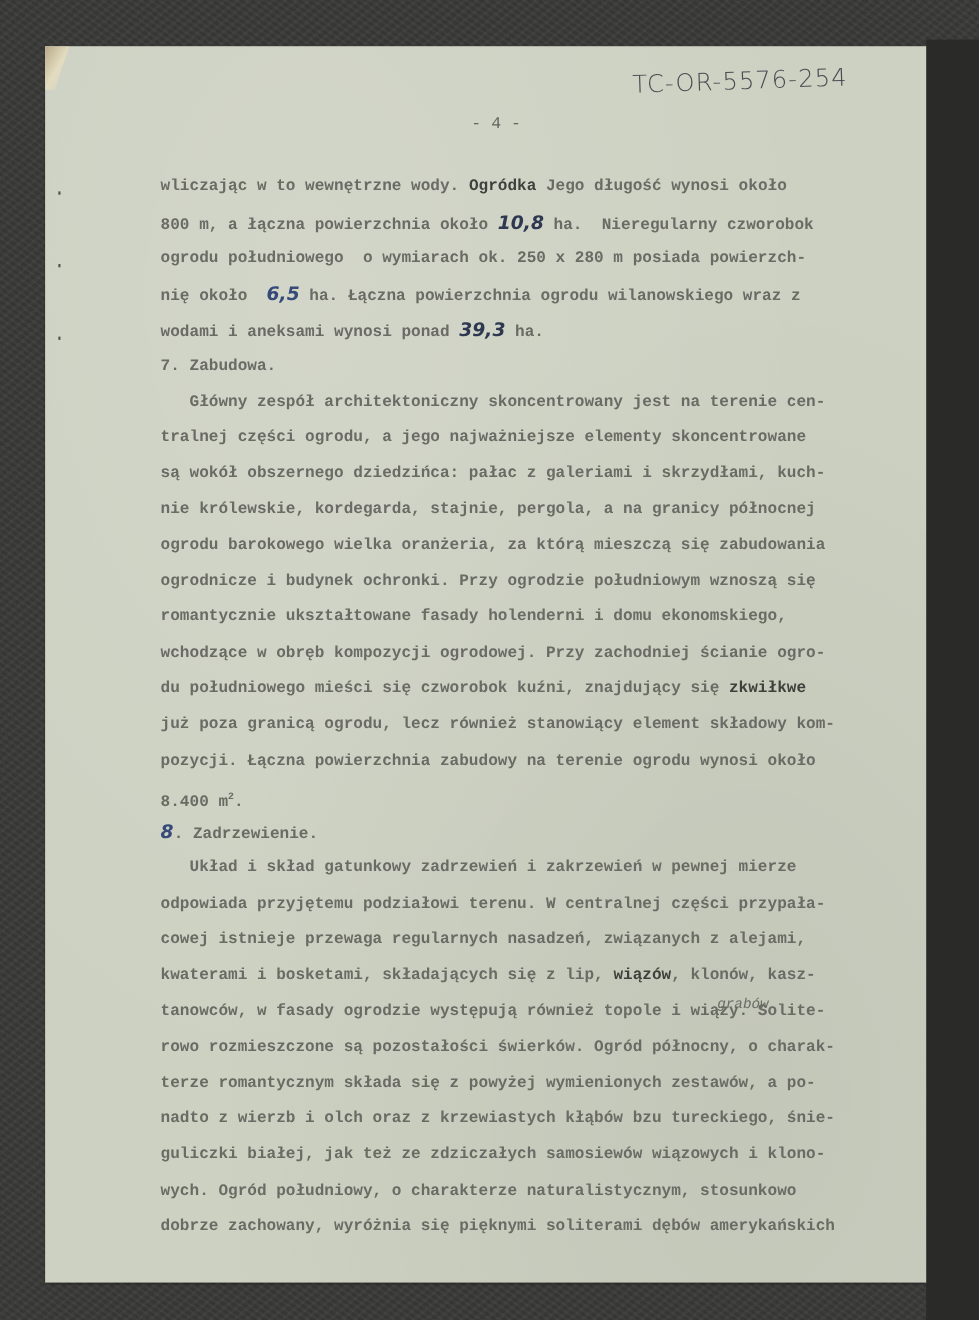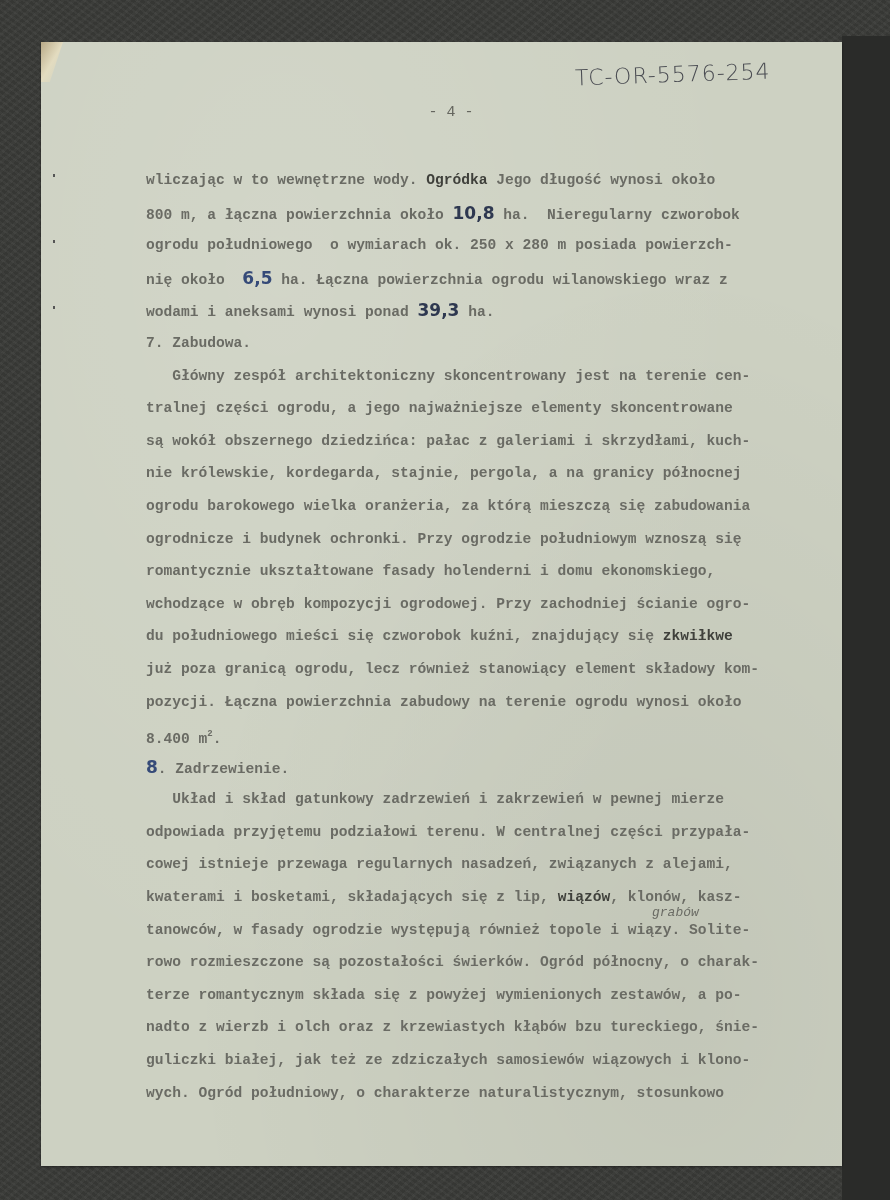--- a/index.html
+++ b/index.html
@@ -34,26 +34,26 @@
   .ref-number {
     position: absolute; left: 534px; top: 20px;
     font-family: "DejaVu Sans", sans-serif; font-size: 22px; color: #4a4c52;
     letter-spacing: 1px; transform: rotate(-2deg); font-weight: 300;
   }
   .page-number {
     position: absolute; left: 370px; top: 62px; width: 80px; text-align: center;
     font-family: "Liberation Mono", monospace; font-size: 15px; color: #65665f;
   }
   .text {
-    position: absolute; left: 105px; top: 128px; width: 700px;
+    position: absolute; left: 105px; top: 118px; width: 700px;
     font-family: "Liberation Mono", monospace; font-size: 14.6px;
     color: #6a6b64; font-weight: bold;
   }
   .line { height: 32.6px; line-height: 20px; white-space: pre; }
-  .hand { font-family: "DejaVu Sans", sans-serif; color: #2e3850; font-size: 17px; font-weight: bold; }
+  .hand { font-family: "DejaVu Sans", sans-serif; color: #2e3850; font-size: 17px; font-weight: bold; font-style: italic; }
   .hand-blue { color: #354a78; margin-top: 31px; }
   .struck { color: #3f403b; }
   .sup { font-size: 9px; vertical-align: 7px; }
   .interlinear {
     position: absolute; left: 611px; top: 863px;
     font-family: "Liberation Mono", monospace; font-size: 13px; color: #6a6b64; font-style: italic;
   }
   .margin-dot { position: absolute; width: 2px; height: 3px; background: #555; }
 </style>
 </head>
@@ -92,15 +92,16 @@
       <div class="line"><span>   Układ i skład gatunkowy zadrzewień i zakrzewień w pewnej mierze</span></div>
       <div class="line"><span>odpowiada przyjętemu podziałowi terenu. W centralnej części przypała-</span></div>
       <div class="line"><span>cowej istnieje przewaga regularnych nasadzeń, związanych z alejami,</span></div>
       <div class="line"><span>kwaterami i bosketami, składających się z lip, </span><span class="struck">wiązów</span><span>, klonów, kasz-</span></div>
       <div class="line"><span>tanowców, w fasady ogrodzie występują również topole i wiązy. Solite-</span></div>
       <div class="line"><span>rowo rozmieszczone są pozostałości świerków. Ogród północny, o charak-</span></div>
       <div class="line"><span>terze romantycznym składa się z powyżej wymienionych zestawów, a po-</span></div>
       <div class="line"><span>nadto z wierzb i olch oraz z krzewiastych kłąbów bzu tureckiego, śnie-</span></div>
       <div class="line"><span>guliczki białej, jak też ze zdziczałych samosiewów wiązowych i klono-</span></div>
       <div class="line"><span>wych. Ogród południowy, o charakterze naturalistycznym, stosunkowo</span></div>
+      <div class="line"><span>dobrze zachowany, wyróżnia się pięknymi soliterami dębów amerykańskich</span></div>
     </div>
   <div class="interlinear">grabów</div>
 </div>
 
 </body></html>

